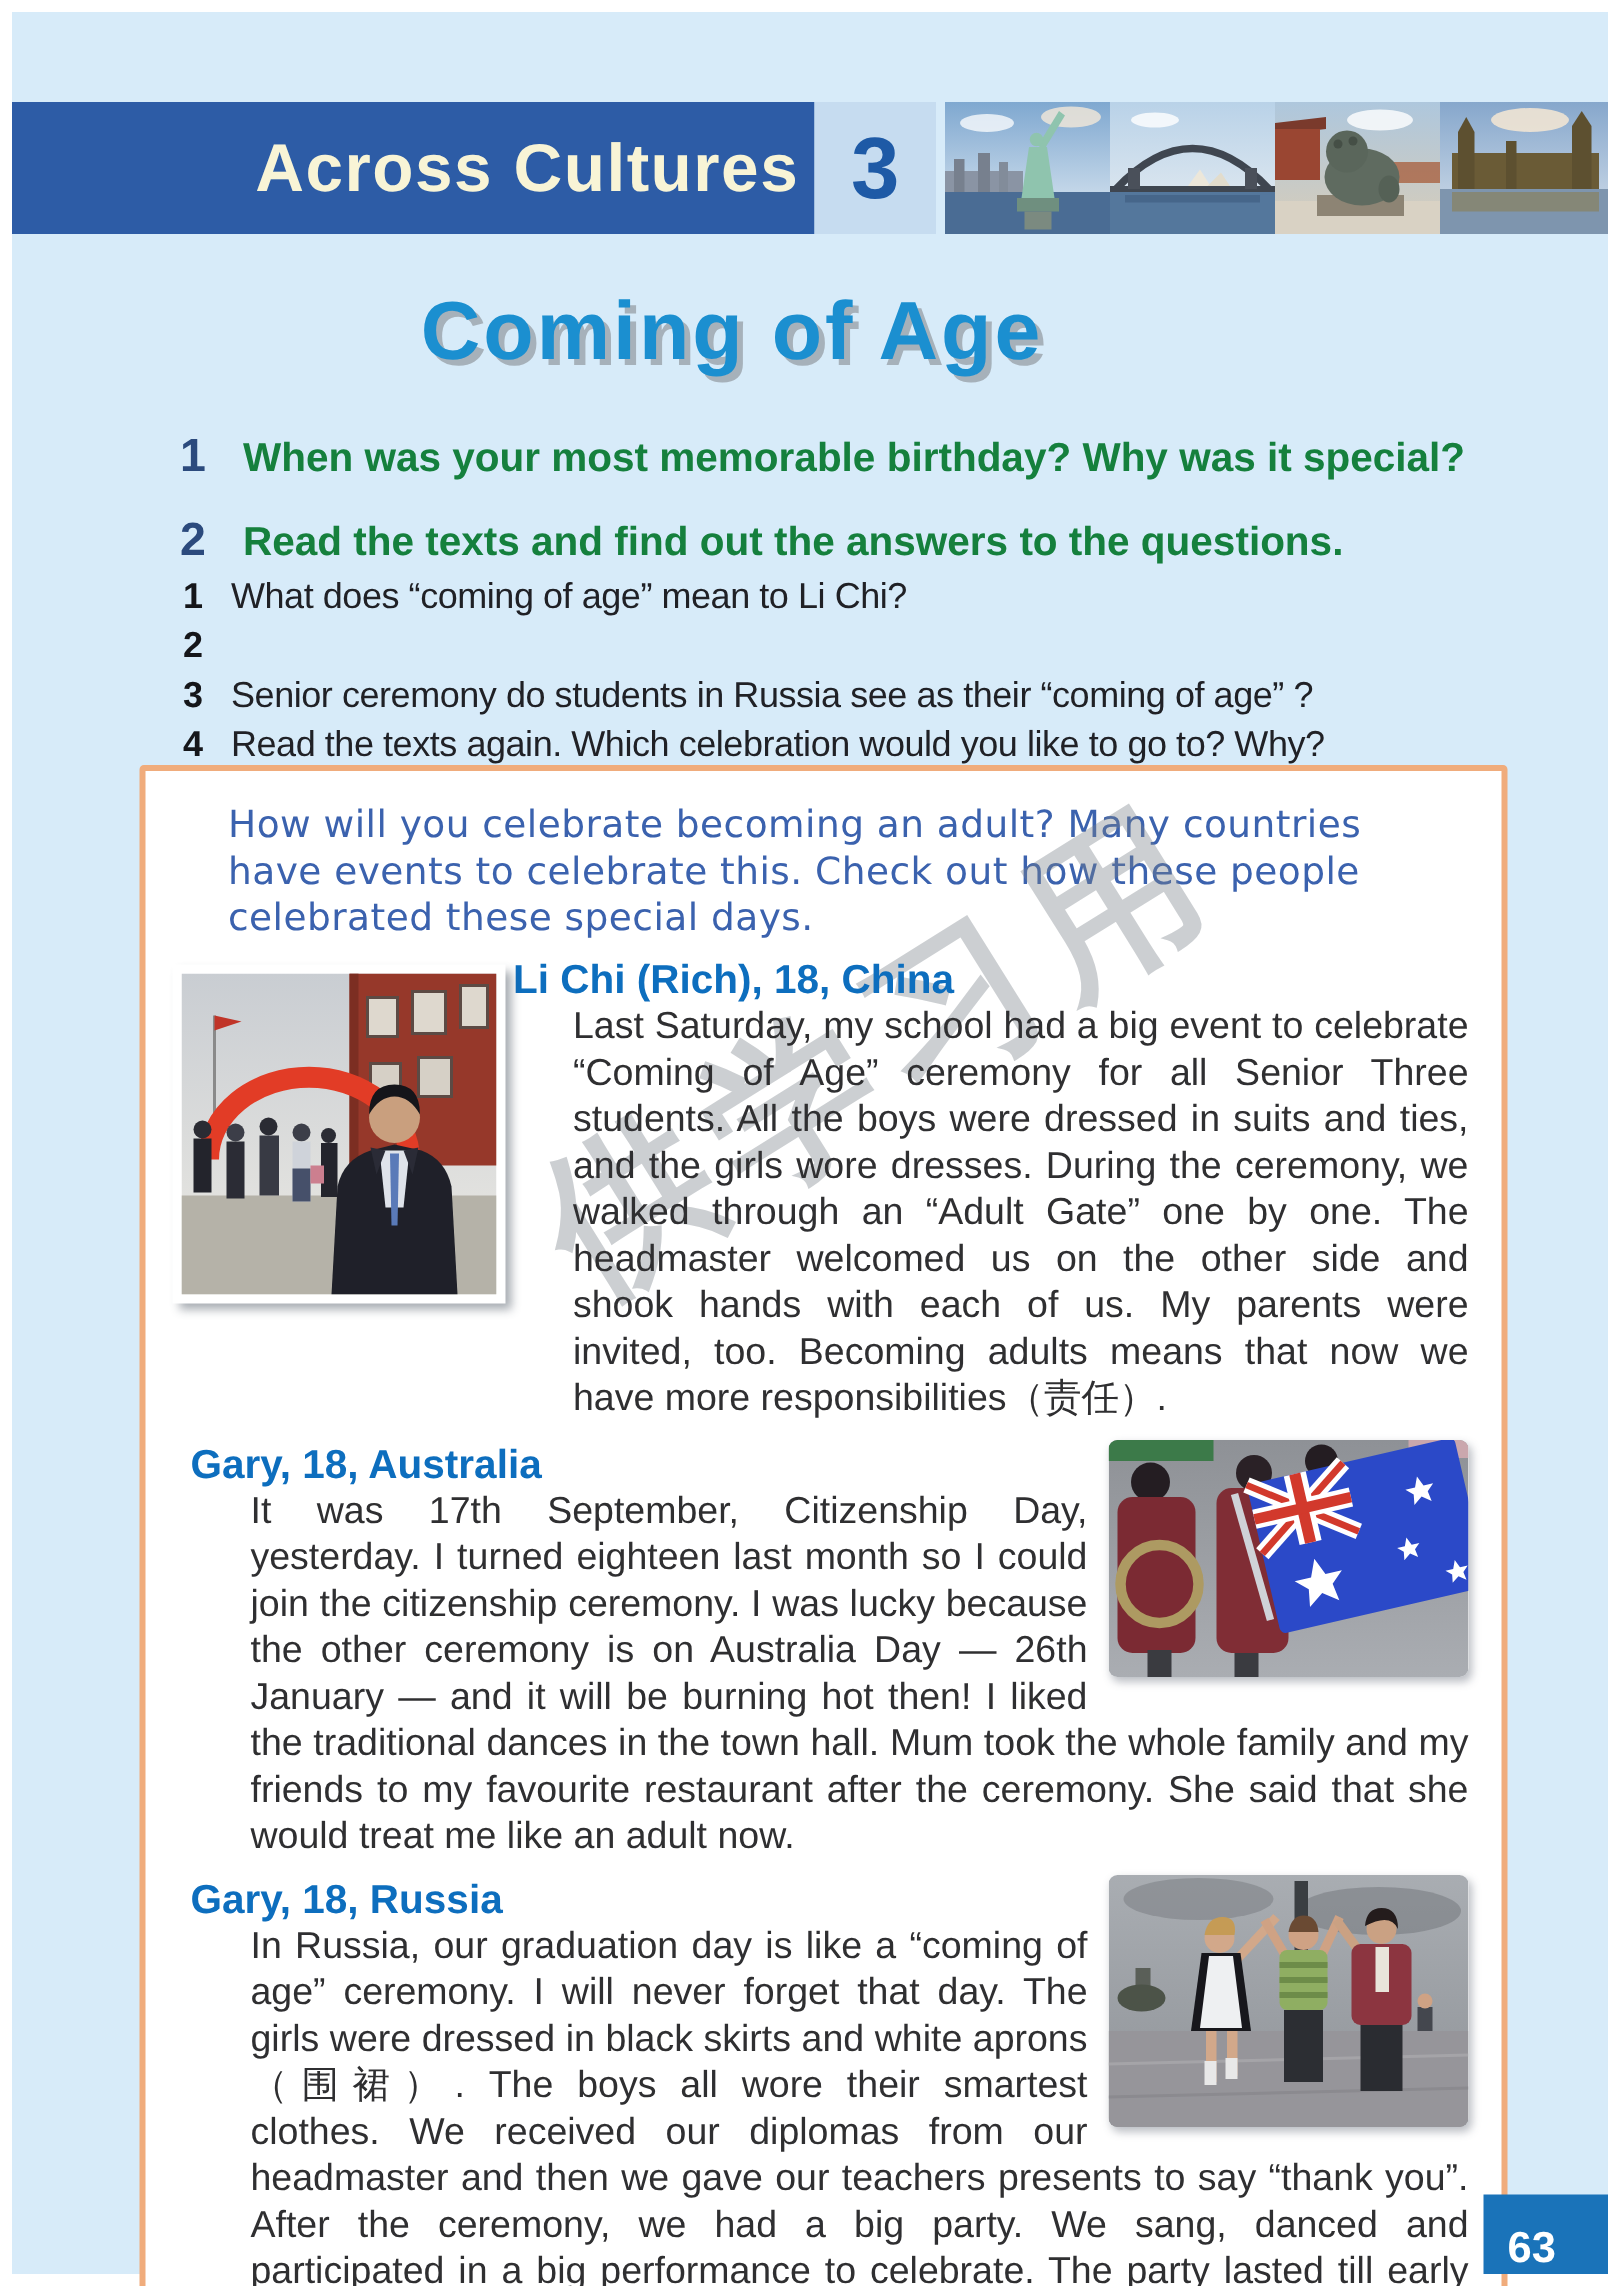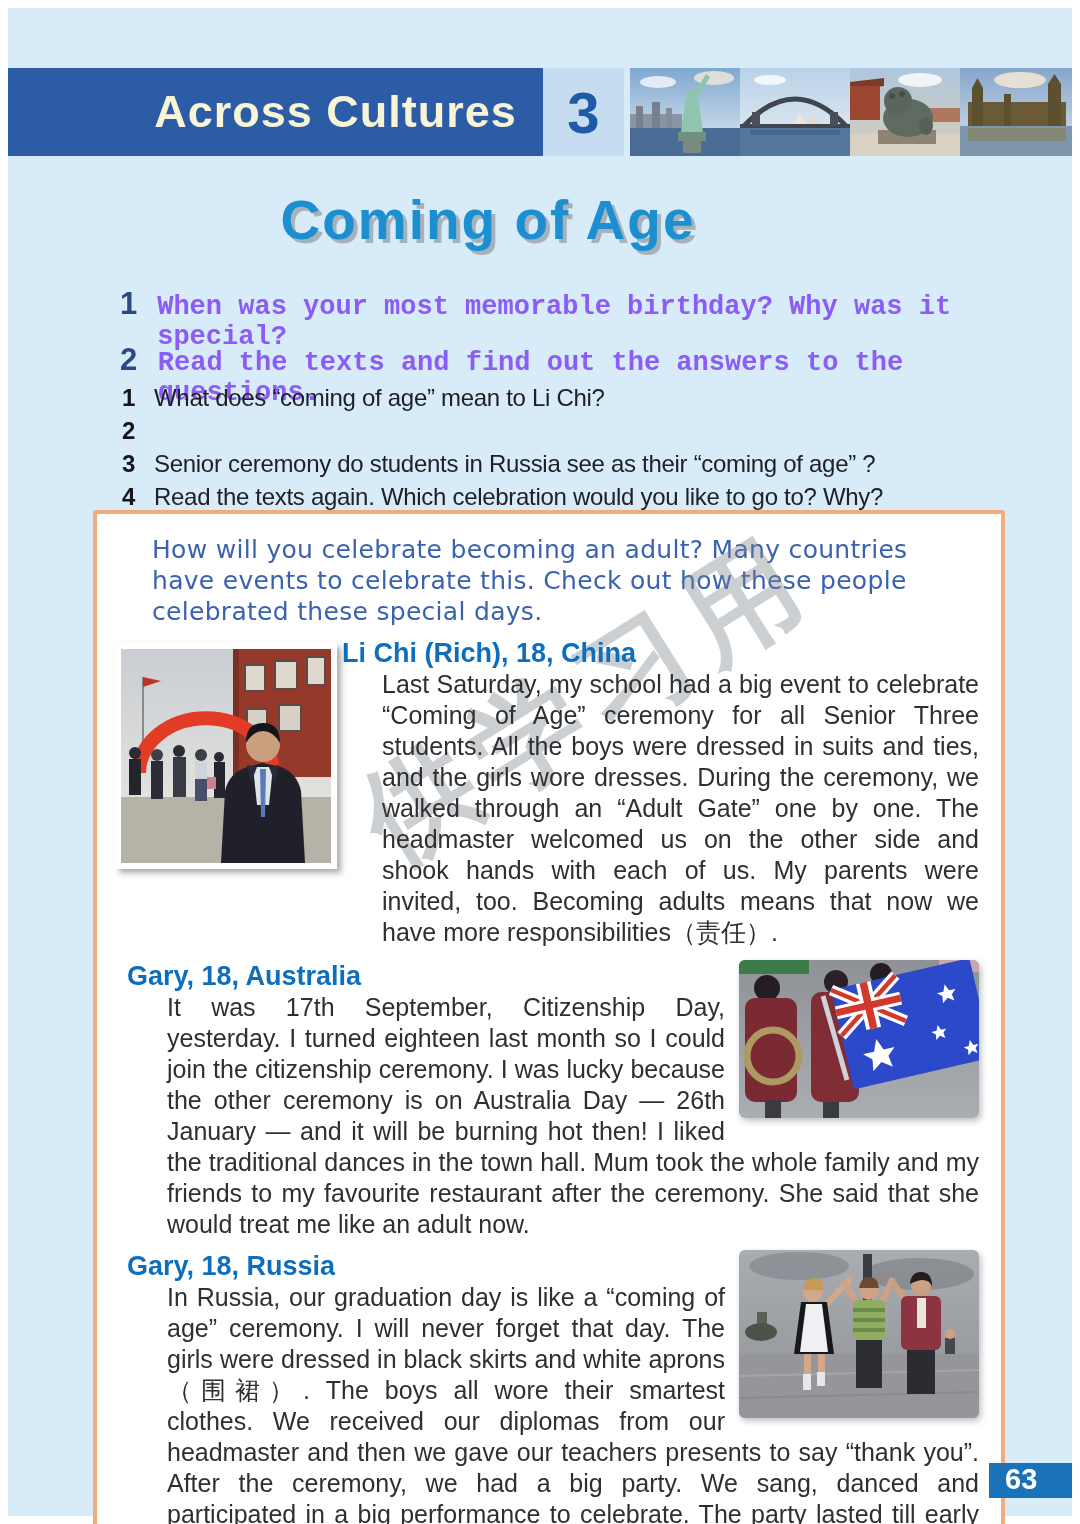--- a/index.html
+++ b/index.html
@@ -2,37 +2,37 @@
 <html><head>
 <meta charset="utf-8">
 <style>
   * { margin:0; padding:0; box-sizing:border-box; }
   html,body { width:1080px; height:1524px; }
   body { font-family:"Liberation Sans", sans-serif; background:#ffffff; position:relative; }
   .page-bg { position:absolute; left:8px; top:8px; width:1064px; height:1508px; background:#d7ebf9; }
 
   
   .banner { position:absolute; left:8px; top:68px; width:1064px; height:88px; display:flex; }
-  .banner-bar { width:540px; height:100%; background:#2d5ca6; display:flex; align-items:center; justify-content:flex-end; padding-right:26px;text-align:center; }
+  .banner-bar { width:540px; height:100%; background:#2d5ca6; display:flex; align-items:center; justify-content:flex-end; padding-right:10px;text-align:center; }
   .banner-title { color:#f8f4d6; font-size:45px; font-weight:bold; letter-spacing:1px; }
   .unit-box { width:82px; height:100%; background:#c6dcf0; display:flex; align-items:center; justify-content:center; }
   .unit-number { color:#1e5aa6; font-size:58px; font-weight:bold; }
   .photo-strip { flex:1; display:flex; margin-left:6px; height:100%; }
   .photo-strip svg { display:block; height:100%; }
 
   
   .page-title { position:absolute; left:0; top:188px; width:976px; text-align:center;
     font-size:55px; font-weight:bold; color:#1b8fd0; letter-spacing:2px;
     text-shadow:4px 4px 0 rgba(140,146,152,0.65); }
 
   
   .exercise { position:absolute; left:120px; width:870px; display:flex; align-items:baseline; }
   .ex-1 { top:286px; } .ex-2 { top:342px; }
   .ex-num { color:#2b4a7d; font-size:31px; font-weight:bold; width:42px; font-family:"Liberation Sans",sans-serif; }
-  .ex-prompt { color:#8b5cf6; font-size:27px; font-weight:bold; font-family:Liberation Mono, monospace; }
+  .ex-prompt { color:#15803d; font-size:27px; font-weight:bold; font-family:Liberation Sans, sans-serif; }
 
   
   .questions { position:absolute; left:122px; top:384px; width:880px; }
   .q-row { display:flex; align-items:baseline; height:33px; }
   .q-num { width:32px; font-size:24px; font-weight:bold; color:#15161a; }
   .q-text { font-size:24px; color:#202126; letter-spacing:-0.3px; }
 
   
   .reading-box { position:absolute; left:93px; top:510px; width:912px; background:#ffffff;
     border:4px solid #f0ac7c; border-radius:3px; padding-bottom:18px; }
@@ -53,22 +53,22 @@
   .sec-nina { margin-top:10px; padding:0 22px 0 30px; }
   .float-photo { float:right; margin-left:14px; margin-bottom:6px; border-radius:6px; overflow:hidden;
     box-shadow:2px 3px 6px rgba(60,70,85,0.35); }
   .float-photo svg { display:block; }
 
   .watermark { position:absolute; left:210px; top:110px; width:560px; text-align:center;
     transform:rotate(-32deg); font-family:"DejaVu Serif", serif; font-size:112px; font-weight:bold;
     color:rgba(122,128,136,0.38); letter-spacing:14px; pointer-events:none; white-space:nowrap; }
 
   
-  .page-tab { position:absolute; left:989px; top:1463px; width:83px; height:35px; background:#1a73b9;
-    display:flex; align-items:flex-start; }
+  .page-tab { position:absolute; left:989px; top:1463px; width:83px; height:53px; background:#1a73b9;
+    display:flex; align-items:flex-end; }
   .page-num { color:#ffffff; font-size:29px; font-weight:bold; padding-left:16px; }
 </style>
 </head>
 <body>
 
 <div class="page-bg"></div>
 
 <div class="banner">
   <div class="banner-bar">
     <span class="banner-title">Across Cultures</span>

